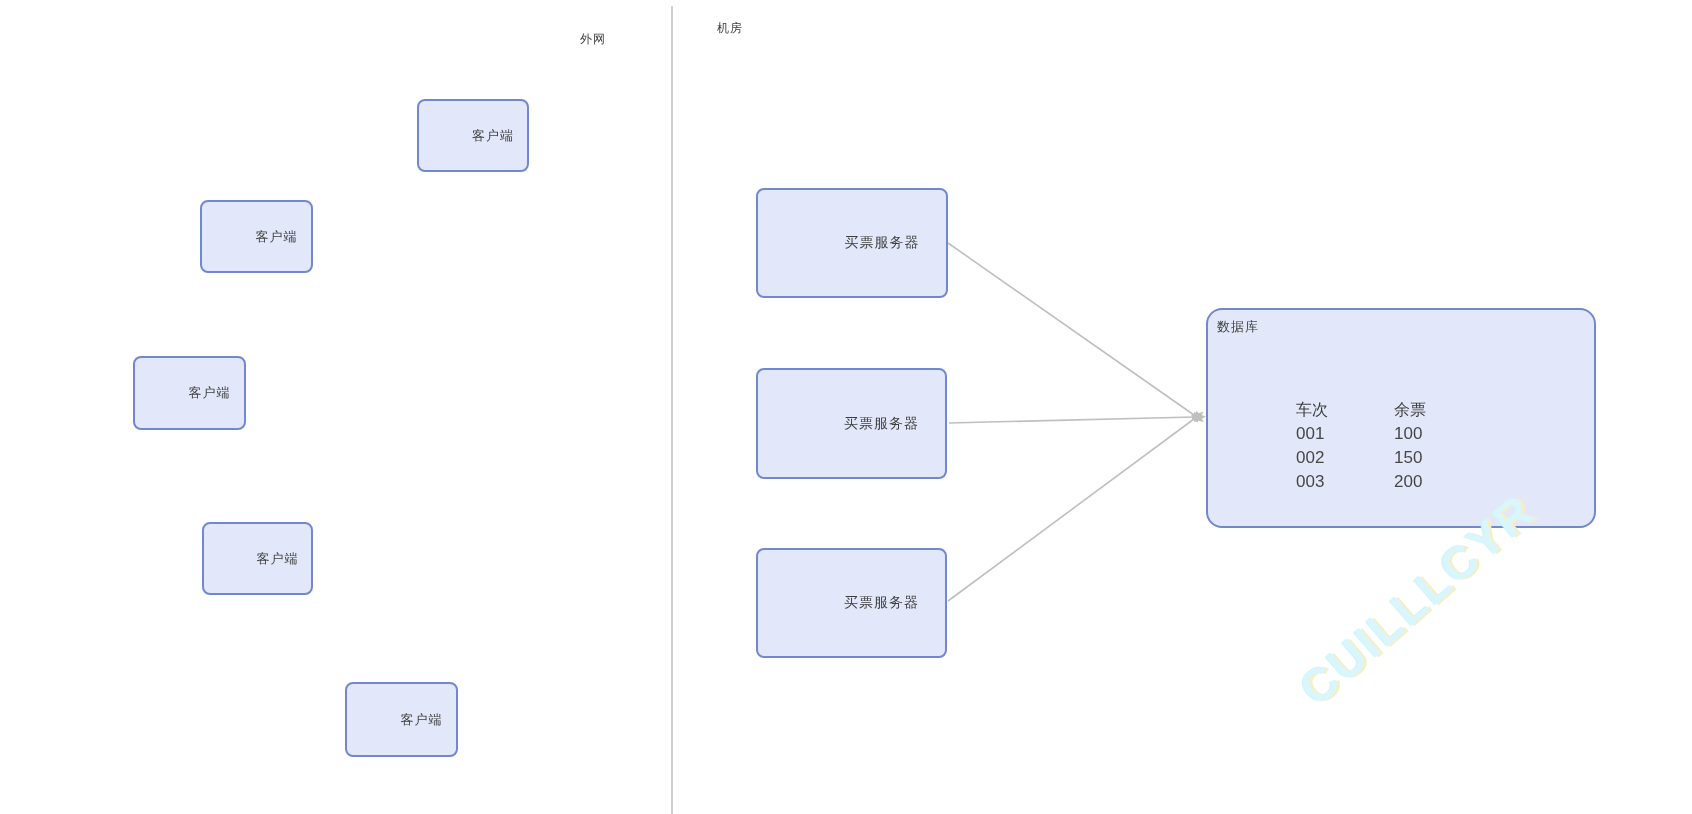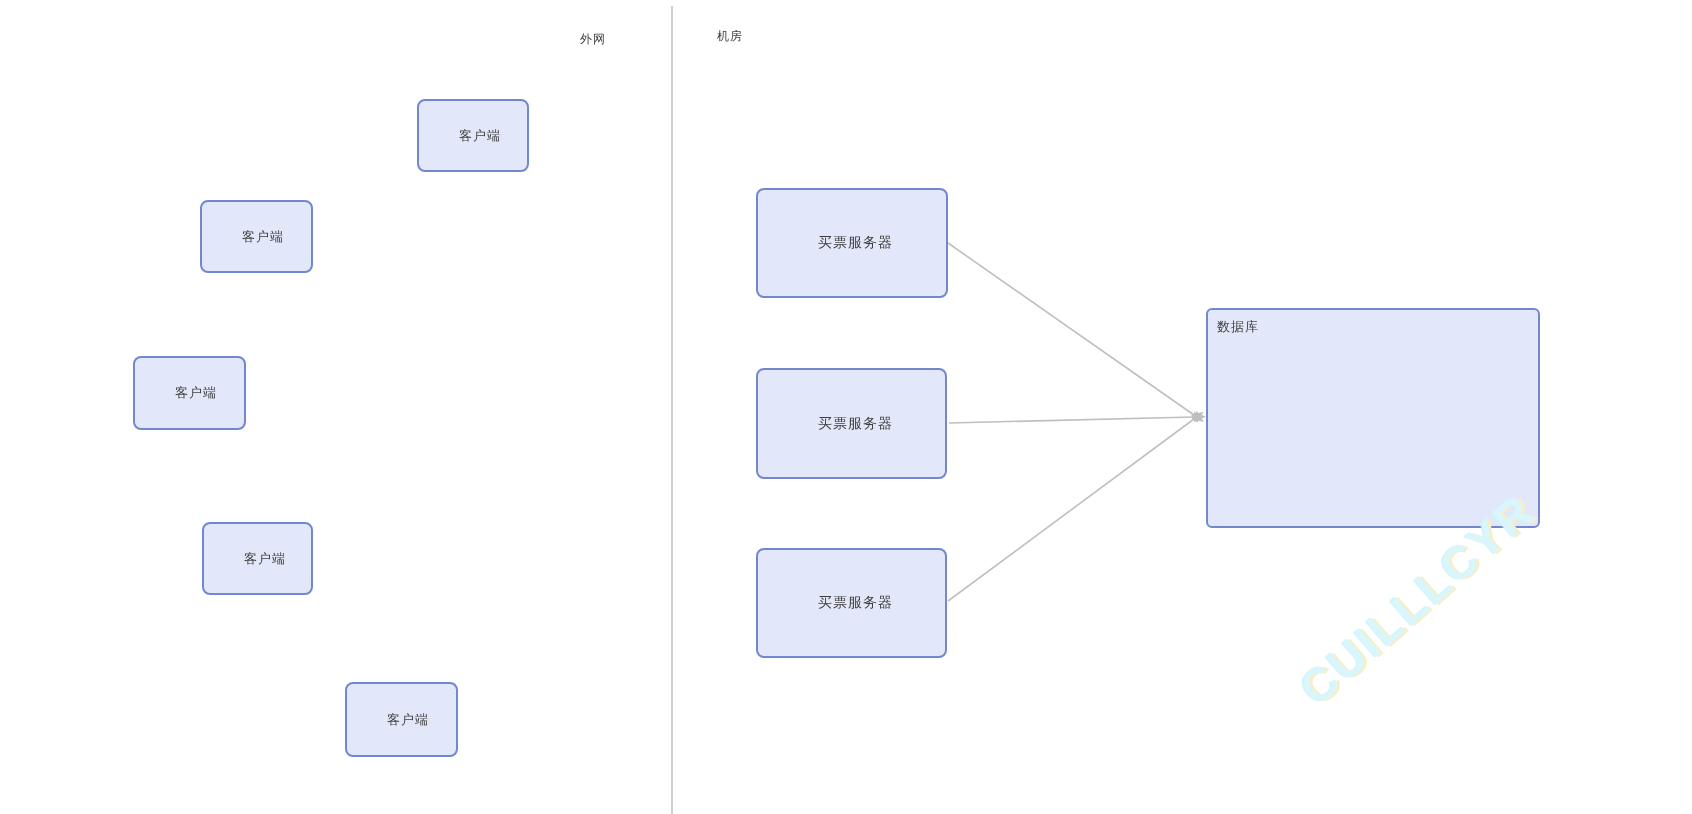--- a/index.html
+++ b/index.html
@@ -34,37 +34,37 @@
     width:2px;
     background:var(--divider_color);
   }
   .node{
     position:absolute;
     background:var(--node_fill);
     border:2px solid var(--node_border);
     border-radius:8px;
     display:flex;
     align-items:center;
-    justify-content:flex-start;
+    justify-content:center;
     color:var(--text_color);
     padding-left:40px;
   }
   .node .node-label{
     font-size:13px;
     letter-spacing:1px;
     color:var(--text_color);
   }
   .node.server .node-label{font-size:14px;margin-left:20px;}
   .db{
     position:absolute;
     left:1206px;top:308px;
-    width:334px;height:220px;
+    width:390px;height:220px;
     background:var(--node_fill);
     border:2px solid var(--node_border);
-    border-radius:6px;
+    border-radius:16px;
     color:var(--text_color);
   }
   .db-title{
     position:absolute;
     left:9px;top:8px;
     font-size:13px;
     letter-spacing:1px;
     color:var(--text_color);
   }
   .db-table{
@@ -98,21 +98,21 @@
     pointer-events:none;
     white-space:nowrap;
   }
 </style>
 </head>
 <body>
 
 <div class="canvas">
 
   <div class="zone-label" style="left:580px;top:31px;">外网</div>
-  <div class="zone-label" style="left:717px;top:28px;">机房</div>
+  <div class="zone-label" style="left:717px;top:20px;">机房</div>
   <div class="divider"></div>
 
   <svg class="wires" viewBox="0 0 1692 814">
     <defs>
       <marker id="arrow" viewBox="0 0 12 10" refX="0" refY="5" markerWidth="12" markerHeight="10" markerUnits="userSpaceOnUse" orient="auto">
         <path d="M0,0 L12,5 L0,10 z" fill="#bfbfbf"></path>
       </marker>
     </defs>
     <line x1="948" y1="243" x2="1194" y2="415" stroke="#bfbfbf" stroke-width="1.6" marker-end="url(#arrow)"></line>
     <line x1="949" y1="423" x2="1194" y2="417" stroke="#bfbfbf" stroke-width="1.6" marker-end="url(#arrow)"></line>
@@ -140,17 +140,27 @@
   </div>
   <div class="node server" style="left:756px;top:368px;width:191px;height:111px;">
     <span class="node-label">买票服务器</span>
   </div>
   <div class="node server" style="left:756px;top:548px;width:191px;height:110px;">
     <span class="node-label">买票服务器</span>
   </div>
 
   <div class="db">
     <div class="db-title">数据库</div>
+    <div class="db-table">
+      <span class="hdr">车次</span>
+      <span class="hdr">余票</span>
+      <span>001</span>
+      <span>100</span>
+      <span>002</span>
+      <span>150</span>
+      <span>003</span>
+      <span>200</span>
+    </div>
   </div>
 
   <div class="watermark">CUILLLCYR</div>
 
 </div>
 
 </body></html>

